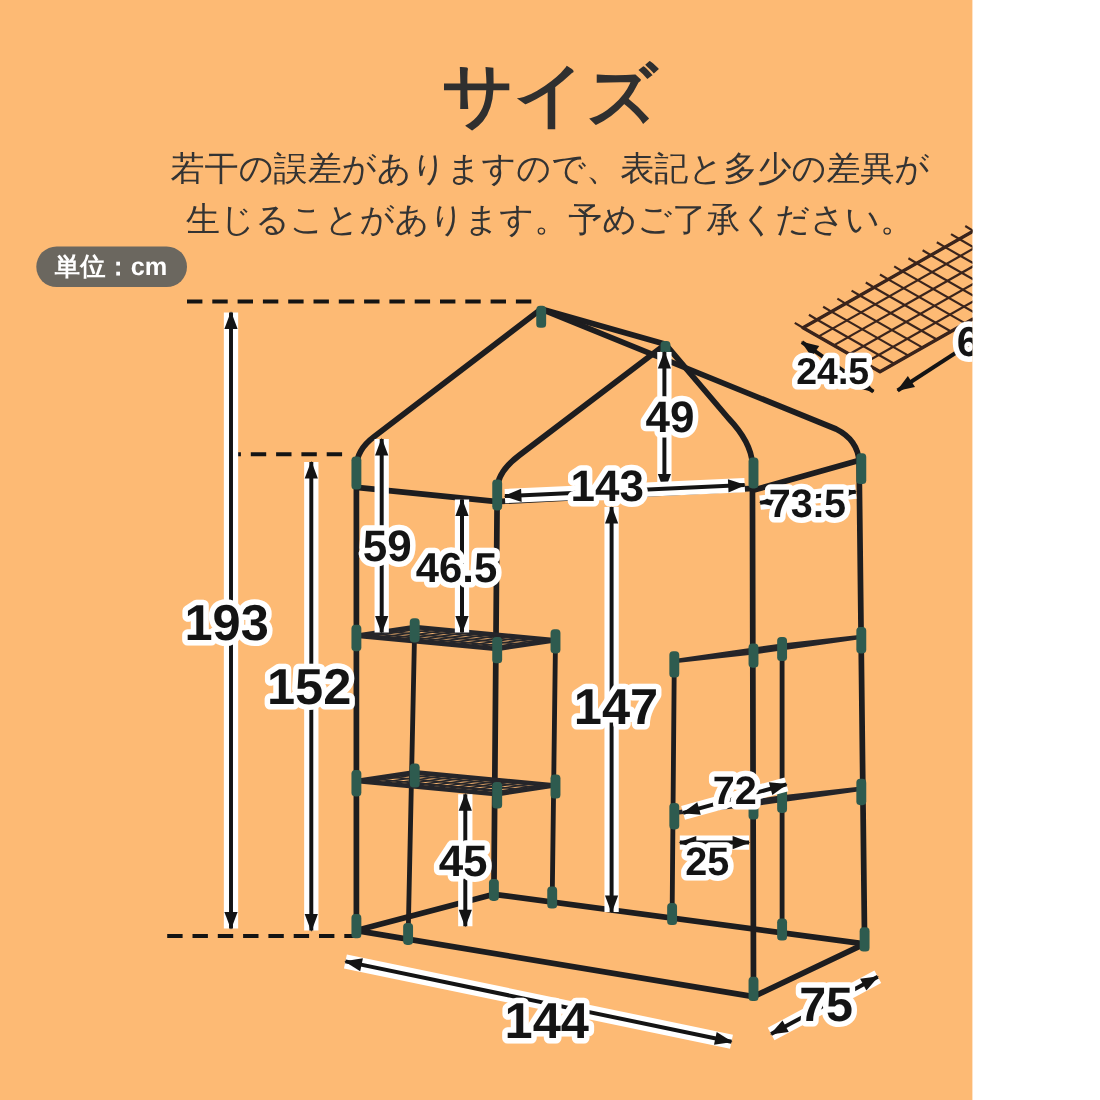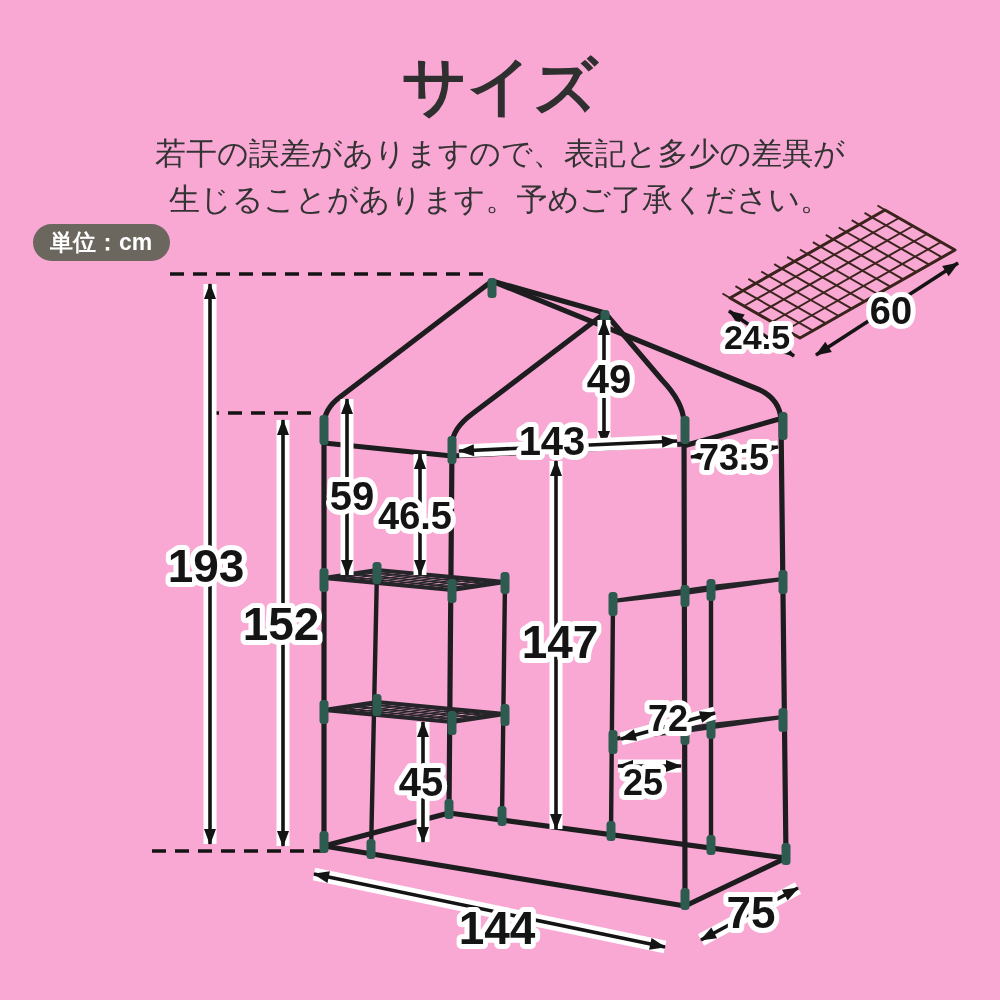--- a/index.html
+++ b/index.html
@@ -1,20 +1,20 @@
 <!DOCTYPE html>
 <html style="--frame: #1d1d1f; --conn: #2e5b4f; --mesh: #26262a; --inset: #3a241c; --badge: #6b675f; --text: #2f2f2f; --dim: #141414;"><head>
 <meta charset="utf-8">
 <style>
   :root{
     --frame:#1d1d1f; --conn:#2e5b4f; --mesh:#26262a; --inset:#3a241c;
     --badge:#6b675f; --text:#2f2f2f; --dim:#141414;
   }
   html,body{margin:0;padding:0;background:#ffffff;}
-  .stage{width:1000px;height:1000px;position:relative;background:#f9a8d4;overflow:hidden;}
+  .stage{width:884px;height:1000px;position:relative;background:#fdba74;overflow:hidden;}
   svg text{font-family:"Liberation Sans","DejaVu Sans",sans-serif;}
   .title{font-weight:900;fill:var(--text);}
   .subtitle{fill:#333333;}
   .badge-text{fill:#ffffff;font-weight:bold;}
   .dash{stroke:var(--dim);stroke-width:3.6;stroke-dasharray:14 9;fill:none;}
   .frame{stroke:var(--frame);stroke-width:5.2;fill:none;stroke-linecap:round;stroke-linejoin:round;}
   .frame-thin{stroke:var(--frame);stroke-width:4.4;fill:none;stroke-linecap:round;}
   .mesh-edge{stroke:var(--mesh);stroke-width:4;fill:none;stroke-linejoin:round;}
   .mesh-line{stroke:var(--mesh);stroke-width:1.5;}
   .inset-edge{stroke:var(--inset);stroke-width:3;fill:none;stroke-linejoin:round;}

